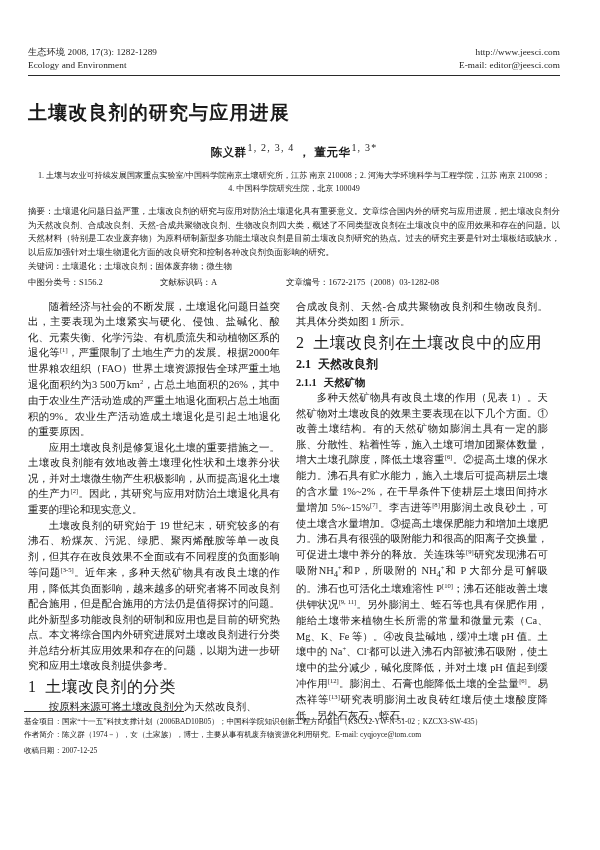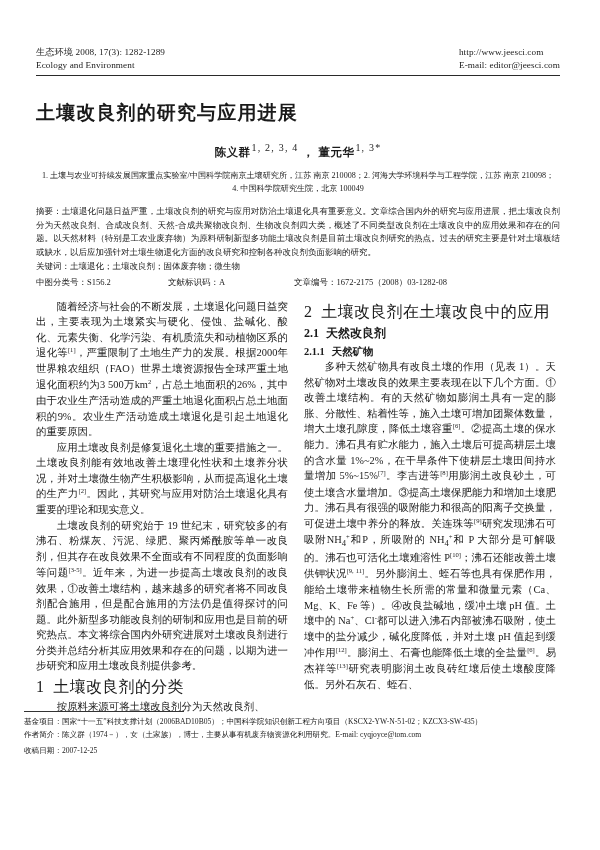--- a/index.html
+++ b/index.html
@@ -12,35 +12,35 @@
     height: 850px;
     font-family: "Liberation Serif", "DejaVu Serif", serif;
     color: #1a1a1a;
     position: relative;
     overflow: hidden;
   }
   .page {
     width: 600px;
     height: 813px;
     box-sizing: border-box;
-    padding: 46px 40px 10px 36px;
+    padding: 46px 40px 10px 28px;
     position: relative;
   }
 
   
   .runhead {
     display: flex;
     justify-content: space-between;
     align-items: flex-start;
     font-size: 9.2px;
     line-height: 1.45;
     letter-spacing: 0.01em;
   }
   .runhead-left, .runhead-right { white-space: nowrap; }
-  .runhead-right { text-align: left; }
+  .runhead-right { text-align: right; }
   .runhead .line2 { display: block; }
   .rule {
     border: 0;
     border-top: 1.1px solid #2a2a2a;
     margin: 2px 0 0 0;
   }
 
   
   .title {
     font-size: 19px;
@@ -192,28 +192,29 @@
     </div>
   </div>
 
   <div class="columns">
 
     <div class="col">
       <p class="indent"><span>随着经济与社会的不断发展，土壤退化问题日益突出，主要表现为土壤紧实与硬化、侵蚀、盐碱化、酸化、元素失衡、化学污染、有机质流失和动植物区系的退化等</span><sup>[1]</sup><span>，严重限制了土地生产力的发展。根据2000年世界粮农组织（FAO）世界土壤资源报告全球严重土地退化面积约为3 500万km</span><sup>2</sup><span>，占总土地面积的26%，其中由于农业生产活动造成的严重土地退化面积占总土地面积的9%。农业生产活动造成土壤退化是引起土地退化的重要原因。</span></p>
 
       <p class="indent"><span>应用土壤改良剂是修复退化土壤的重要措施之一。土壤改良剂能有效地改善土壤理化性状和土壤养分状况，并对土壤微生物产生积极影响，从而提高退化土壤的生产力</span><sup>[2]</sup><span>。因此，其研究与应用对防治土壤退化具有重要的理论和现实意义。</span></p>
 
-      <p class="indent"><span>土壤改良剂的研究始于 19 世纪末，研究较多的有沸石、粉煤灰、污泥、绿肥、聚丙烯酰胺等单一改良剂，但其存在改良效果不全面或有不同程度的负面影响等问题</span><sup>[3-5]</sup><span>。近年来，为进一步提高土壤改良剂的改良效果，①改善土壤结构，越来越多的研究者将不同改良剂配合施用，但是配合施用的方法仍是值得探讨的问题。此外新型多功能改良剂的研制和应用也是目前的研究热点。本文将综合国内外研究进展对土壤改良剂进行分类并总结分析其应用效果和存在的问题，以期为进一步研究和应用土壤改良剂提供参考。</span></p>
+      <p class="indent"><span>土壤改良剂的研究始于 19 世纪末，研究较多的有沸石、粉煤灰、污泥、绿肥、聚丙烯酰胺等单一改良剂，但其存在改良效果不全面或有不同程度的负面影响等问题</span><sup>[3-5]</sup><span>。近年来，多种天然矿物具有改良土壤的作用，降低其负面影响，越来越多的研究者将不同改良剂配合施用，但是配合施用的方法仍是值得探讨的问题。此外新型多功能改良剂的研制和应用也是目前的研究热点。本文将综合国内外研究进展对土壤改良剂进行分类并总结分析其应用效果和存在的问题，以期为进一步研究和应用土壤改良剂提供参考。</span></p>
 
       <div class="h1"><span class="secnum">1</span><span>土壤改良剂的分类</span></div>
 
       <p class="indent">按原料来源可将土壤改良剂分为天然改良剂、</p>
     </div>
 
     <div class="col">
+      <p>合成改良剂、天然-合成共聚物改良剂和生物改良剂。其具体分类如图 1 所示。</p>
 
       <div class="h1"><span class="secnum">2</span><span>土壤改良剂在土壤改良中的应用</span></div>
 
       <div class="h2"><span class="secnum">2.1</span><span>天然改良剂</span></div>
 
       <div class="h3"><span class="secnum">2.1.1</span><span>天然矿物</span></div>
 
       <p class="indent"><span>多种天然矿物具有改良土壤的作用（见表 1）。天然矿物对土壤改良的效果主要表现在以下几个方面。①改善土壤结构。有的天然矿物如膨润土具有一定的膨胀、分散性、粘着性等，施入土壤可增加团聚体数量，增大土壤孔隙度，降低土壤容重</span><sup>[6]</sup><span>。②提高土壤的保水能力。沸石具有贮水能力，施入土壤后可提高耕层土壤的含水量 1%~2%，在干旱条件下使耕层土壤田间持水量增加 5%~15%</span><sup>[7]</sup><span>。李吉进等</span><sup>[8]</sup><span>用膨润土改良砂土，可使土壤含水量增加。③提高土壤保肥能力和增加土壤肥力。沸石具有很强的吸附能力和很高的阳离子交换量，可促进土壤中养分的释放。关连珠等</span><sup>[9]</sup><span>研究发现沸石可吸附</span><span><span>NH</span><sub>4</sub><sup>+</sup></span><span>和P，所吸附的 </span><span><span>NH</span><sub>4</sub><sup>+</sup></span><span>和 P 大部分是可解吸的。沸石也可活化土壤难溶性 P</span><sup>[10]</sup><span>；沸石还能改善土壤供钾状况</span><sup>[9, 11]</sup><span>。另外膨润土、蛭石等也具有保肥作用，能给土壤带来植物生长所需的常量和微量元素（Ca、Mg、K、Fe 等）。④改良盐碱地，缓冲土壤 pH 值。土壤中的 Na</span><sup>+</sup><span>、Cl</span><sup>-</sup><span>都可以进入沸石内部被沸石吸附，使土壤中的盐分减少，碱化度降低，并对土壤 pH 值起到缓冲作用</span><sup>[12]</sup><span>。膨润土、石膏也能降低土壤的全盐量</span><sup>[6]</sup><span>。易杰祥等</span><sup>[13]</sup><span>研究表明膨润土改良砖红壤后使土壤酸度降低。另外石灰石、蛭石、</span></p>
     </div>
   </div>

